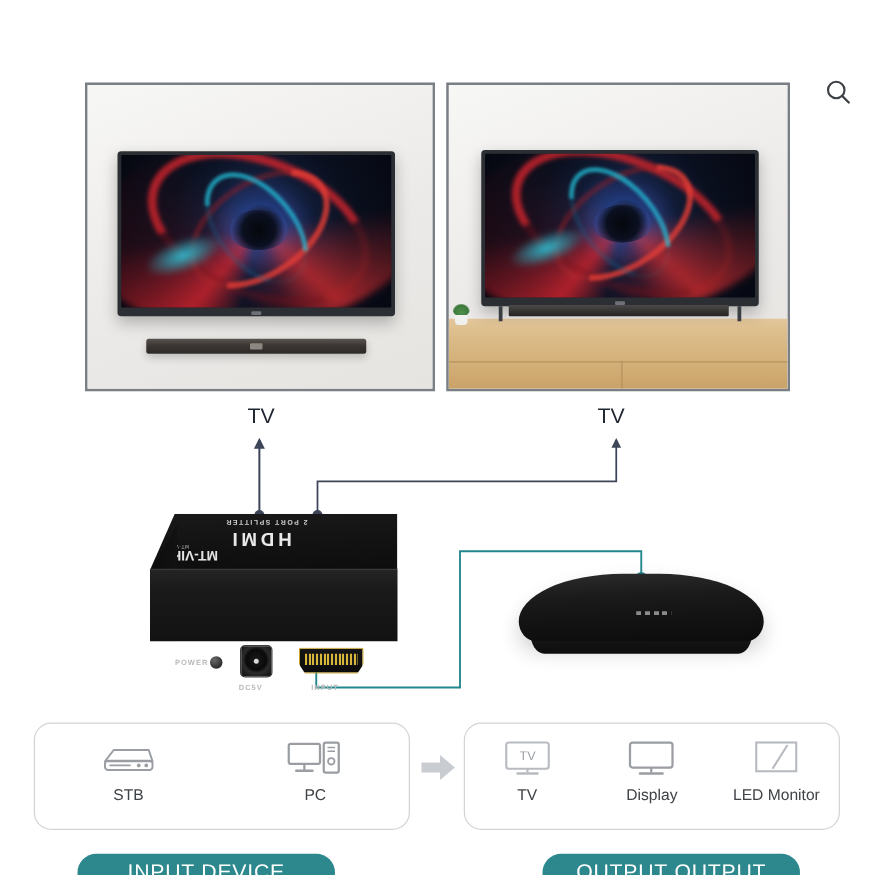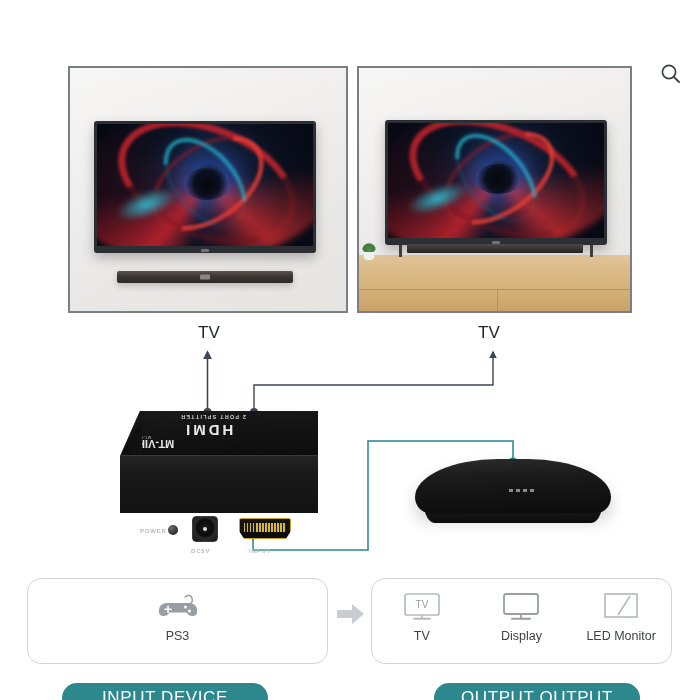--- a/index.html
+++ b/index.html
@@ -427,36 +427,49 @@
   </div>
 
   <div id="stb-box">
     <div class="stb-base"></div>
     <div class="stb-body"></div>
     <div class="stb-leds"></div>
   </div>
 
   <div class="dev-panel" id="panel-input">
 
-
-
+    <div class="dev-item">
+      <div class="dev-icon">
+        <svg width="46" height="24" viewBox="0 0 46 24">
+          <path d="M4 14 L11 5 H39 L42 14 Z" fill="none" stroke="#9a9ea3" stroke-width="1.6" stroke-linejoin="round"></path>
+          <rect x="4" y="13.5" width="38" height="7.5" rx="2.5" fill="none" stroke="#9a9ea3" stroke-width="1.6"></rect>
+          <circle cx="31" cy="17.3" r="1.5" fill="#9a9ea3"></circle>
+          <circle cx="37" cy="17.3" r="1.5" fill="#9a9ea3"></circle>
+          <line x1="8" y1="17.3" x2="24" y2="17.3" stroke="#9a9ea3" stroke-width="1.3" stroke-linecap="round"></line>
+        </svg>
+      </div>
+      <div class="dev-label">STB</div>
+    </div>
 
     <div class="dev-item">
       <div class="dev-icon">
         <svg width="46" height="30" viewBox="0 0 46 30">
-          <path d="M30 5 q5 -4 7 1 q1.5 5 -3 6" fill="none" stroke="#9a9ea3" stroke-width="1.5" stroke-linecap="round"></path>
-          <path d="M12 11 q-7 0 -8 6.5 q-1 6 4 6.5 q4 .4 6.5 -3.5 h17 q2.5 3.9 6.5 3.5 q5 -.5 4 -6.5 q-1 -6.5 -8 -6.5 z" fill="#9a9ea3"></path>
-          <line x1="10" y1="17.2" x2="16" y2="17.2" stroke="#ffffff" stroke-width="1.6" stroke-linecap="round"></line>
-          <line x1="13" y1="14.2" x2="13" y2="20.2" stroke="#ffffff" stroke-width="1.6" stroke-linecap="round"></line>
-          <circle cx="30.5" cy="15" r="1.5" fill="#ffffff"></circle>
-          <circle cx="34.5" cy="19" r="1.5" fill="#ffffff"></circle>
+          <rect x="2" y="3" width="25" height="16" rx="1.5" fill="none" stroke="#9a9ea3" stroke-width="1.8"></rect>
+          <line x1="14.5" y1="19" x2="14.5" y2="24" stroke="#9a9ea3" stroke-width="1.8"></line>
+          <line x1="8" y1="24.5" x2="21" y2="24.5" stroke="#9a9ea3" stroke-width="2" stroke-linecap="round"></line>
+          <rect x="30" y="2" width="12" height="24" rx="1.5" fill="none" stroke="#9a9ea3" stroke-width="1.8"></rect>
+          <line x1="33" y1="6" x2="39" y2="6" stroke="#9a9ea3" stroke-width="1.3"></line>
+          <line x1="33" y1="9" x2="39" y2="9" stroke="#9a9ea3" stroke-width="1.3"></line>
+          <circle cx="36" cy="17" r="2.6" fill="none" stroke="#9a9ea3" stroke-width="1.4"></circle>
         </svg>
       </div>
-      <div class="dev-label">PS3</div>
-    </div>
+      <div class="dev-label">PC</div>
+    </div>
+
+
   </div>
 
   <div id="panel-arrow">
     <svg width="28" height="22" viewBox="0 0 28 22">
       <path d="M0 7 H15 V1 L27 11 L15 21 V15 H0 Z" fill="#c9cdd1"></path>
     </svg>
   </div>
 
   <div class="dev-panel" id="panel-output">
 

